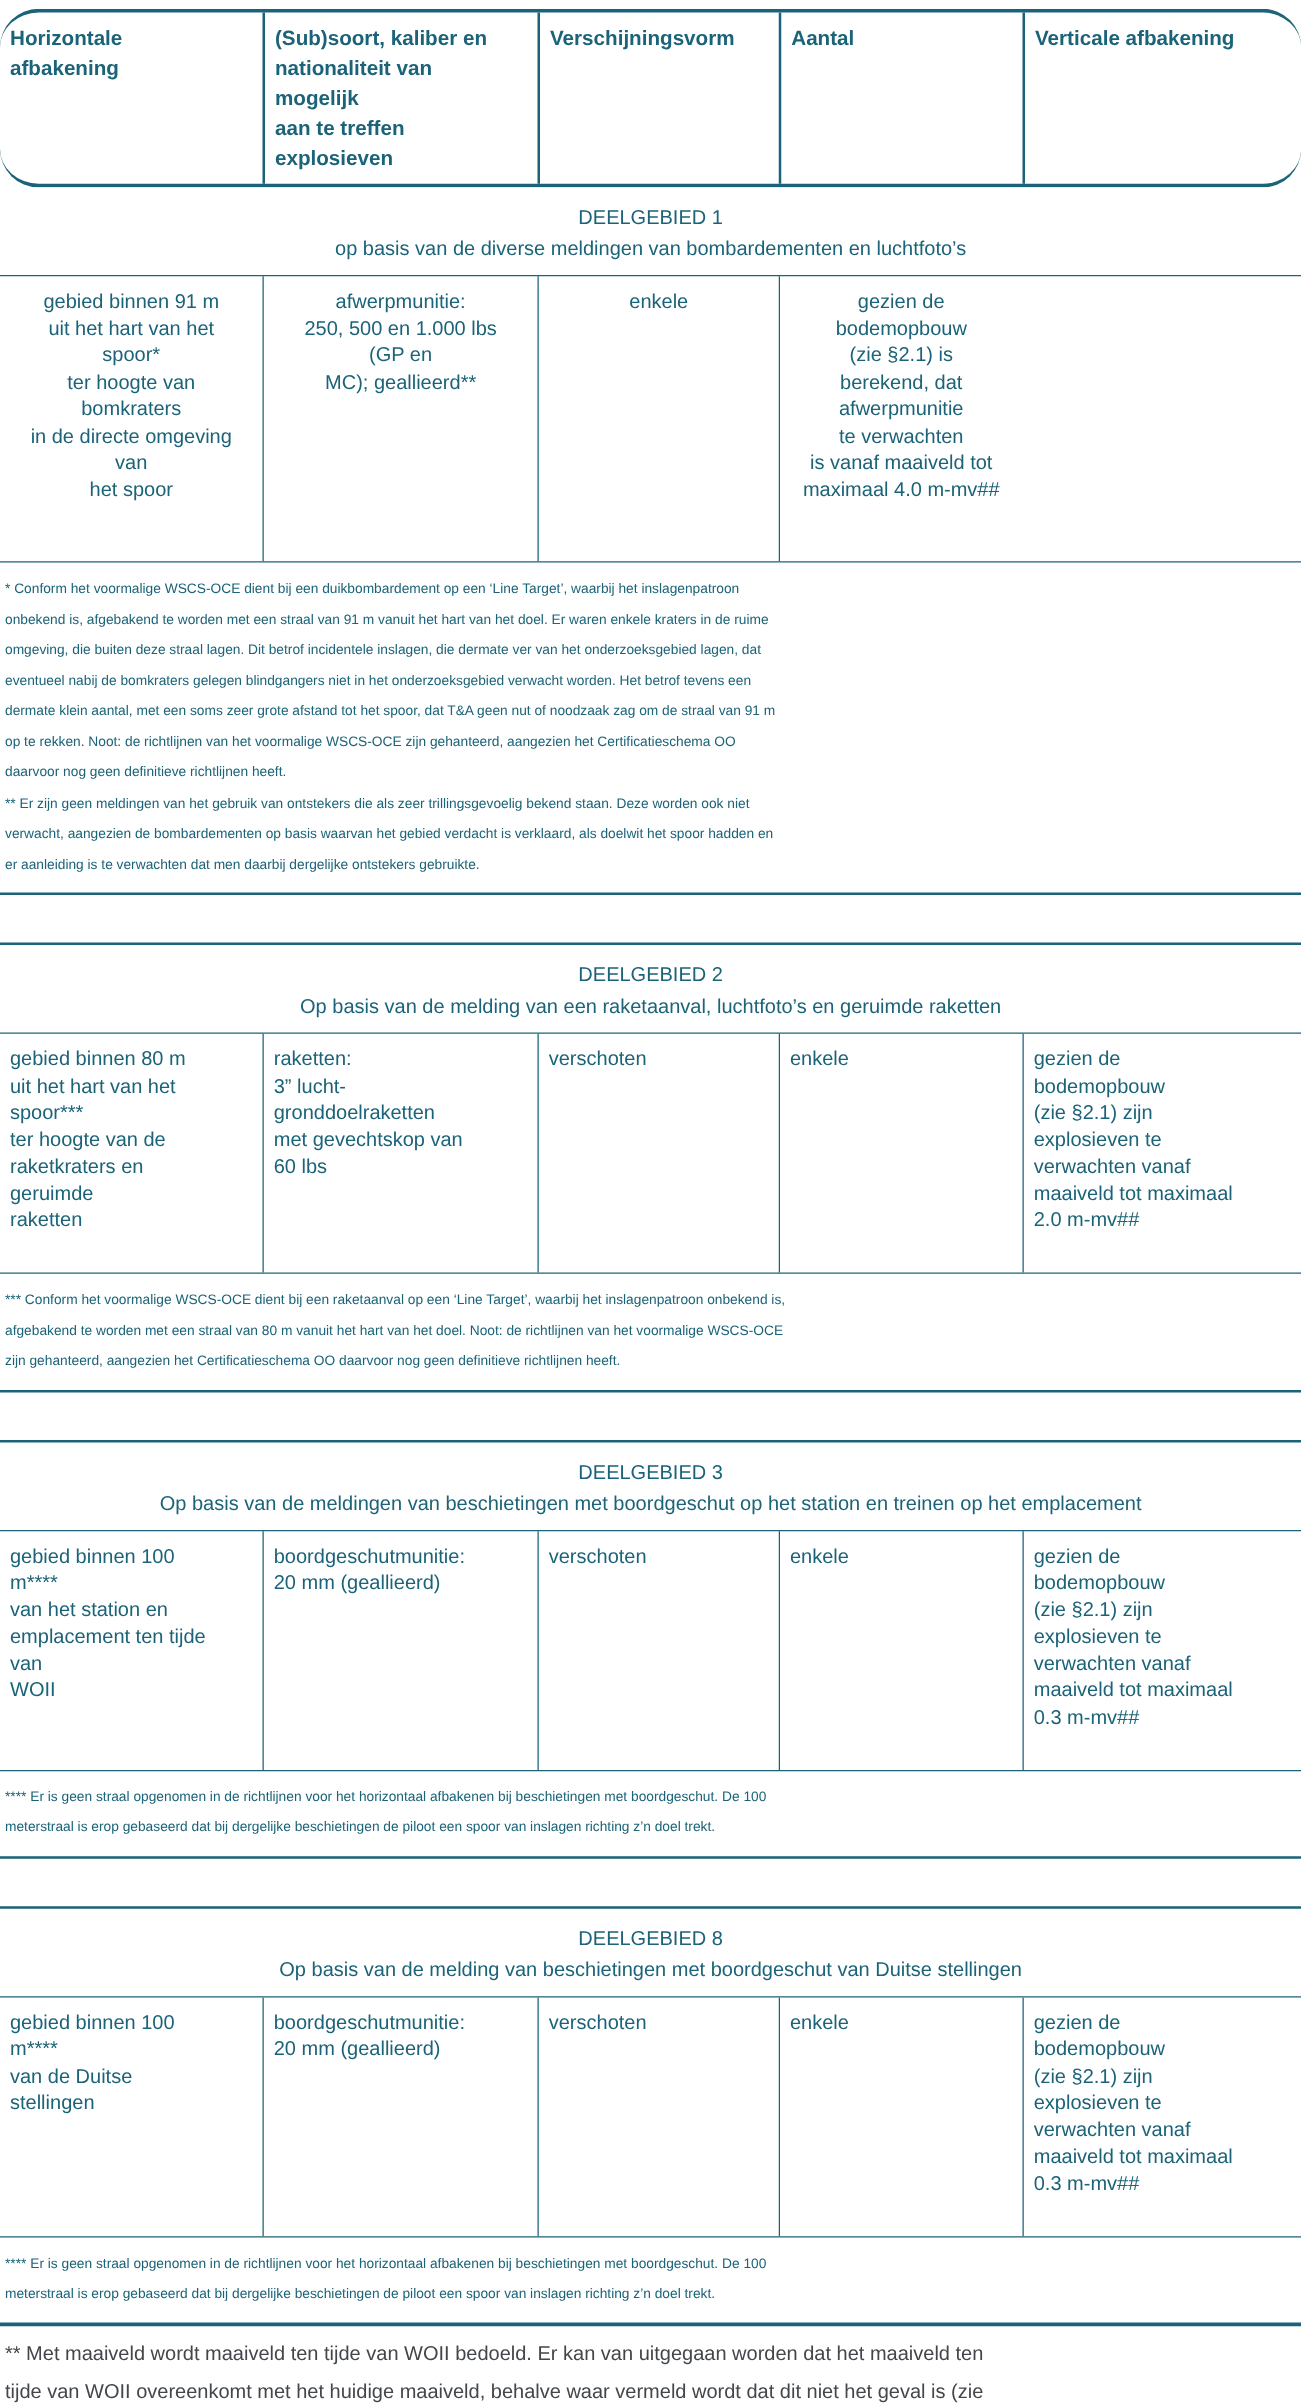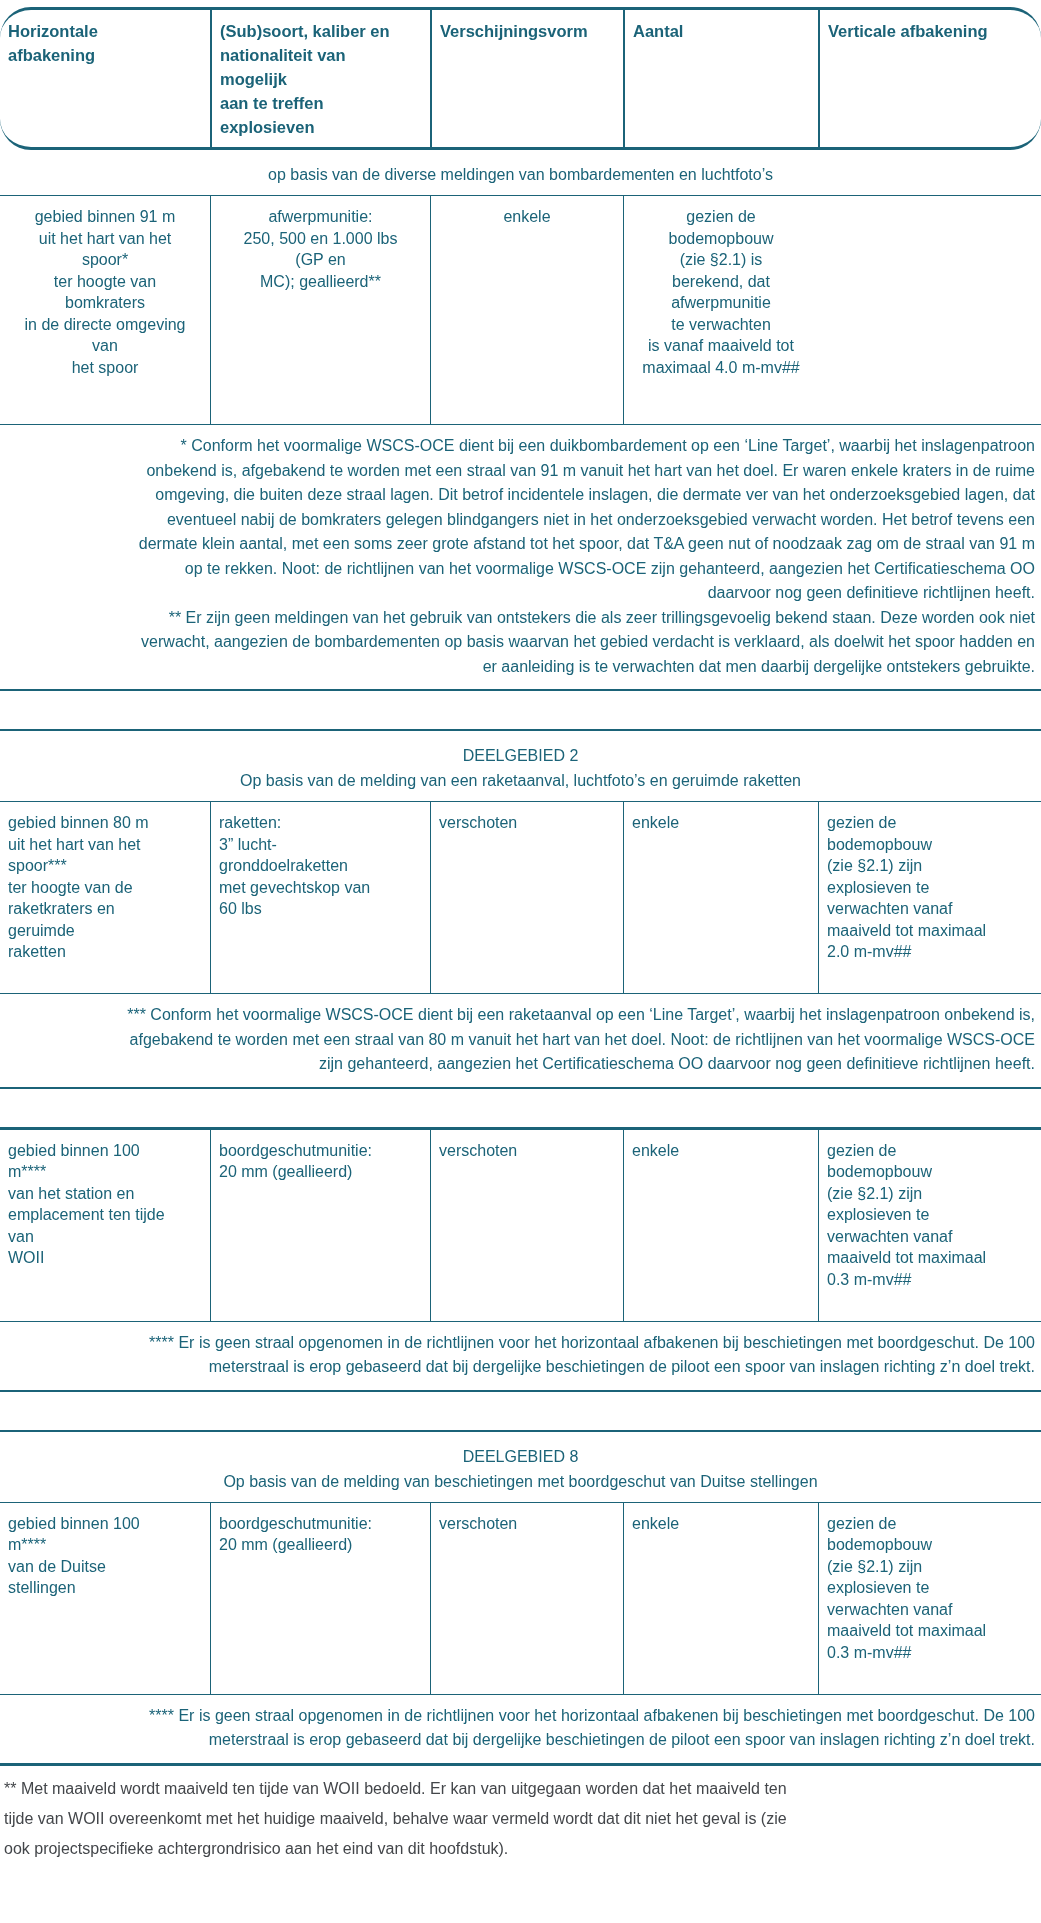--- a/index.html
+++ b/index.html
@@ -52,23 +52,22 @@
     line-height:21.5px;
   }
   .trow.tall{ min-height:230px;text-align:center; }
   .cell{ padding:10px 8px; white-space:pre-line; }
   .cell + .cell{ border-left:1px solid var(--teal); }
 
   
   .fnblock{
     padding:9px 6px 10px 4px;
     border-bottom:2px solid var(--teal);
-    font-size:16px;
+    font-size:11px;
     line-height:24.5px;
-    text-align:right;
   }
   .fnblock.thick{ border-bottom:3px solid var(--teal); }
   .fn{ margin:0; white-space:pre-line; }
 
   .spacer{ height:38px; }
 
   
   .final-note{
     padding:8px 6px 6px 4px;
     color:var(--note);
@@ -90,20 +89,21 @@
 mogelijk
 aan te treffen
 explosieven</div>
     <div class="hcell">Verschijningsvorm</div>
     <div class="hcell">Aantal</div>
     <div class="hcell">Verticale afbakening</div>
   </div>
 
   <div class="section">
     <div class="stitle">
+      <div>DEELGEBIED 1</div>
       <div>op basis van de diverse meldingen van bombardementen en luchtfoto’s</div>
     </div>
     <div class="trow tall">
       <div class="cell">gebied binnen 91 m
 uit het hart van het
 spoor*
 ter hoogte van
 bomkraters
 in de directe omgeving
 van
@@ -169,20 +169,24 @@
     <div class="fnblock">
       <p class="fn">*** Conform het voormalige WSCS-OCE dient bij een raketaanval op een ‘Line Target’, waarbij het inslagenpatroon onbekend is,
 afgebakend te worden met een straal van 80 m vanuit het hart van het doel. Noot: de richtlijnen van het voormalige WSCS-OCE
 zijn gehanteerd, aangezien het Certificatieschema OO daarvoor nog geen definitieve richtlijnen heeft.</p>
     </div>
   </div>
 
   <div class="spacer"></div>
 
   <div class="section opened">
+    <div class="stitle">
+      <div>DEELGEBIED 3</div>
+      <div>Op basis van de meldingen van beschietingen met boordgeschut op het station en treinen op het emplacement</div>
+    </div>
     <div class="trow">
       <div class="cell">gebied binnen 100
 m****
 van het station en
 emplacement ten tijde
 van
 WOII</div>
       <div class="cell">boordgeschutmunitie:
 20 mm (geallieerd)</div>
       <div class="cell">verschoten</div>

